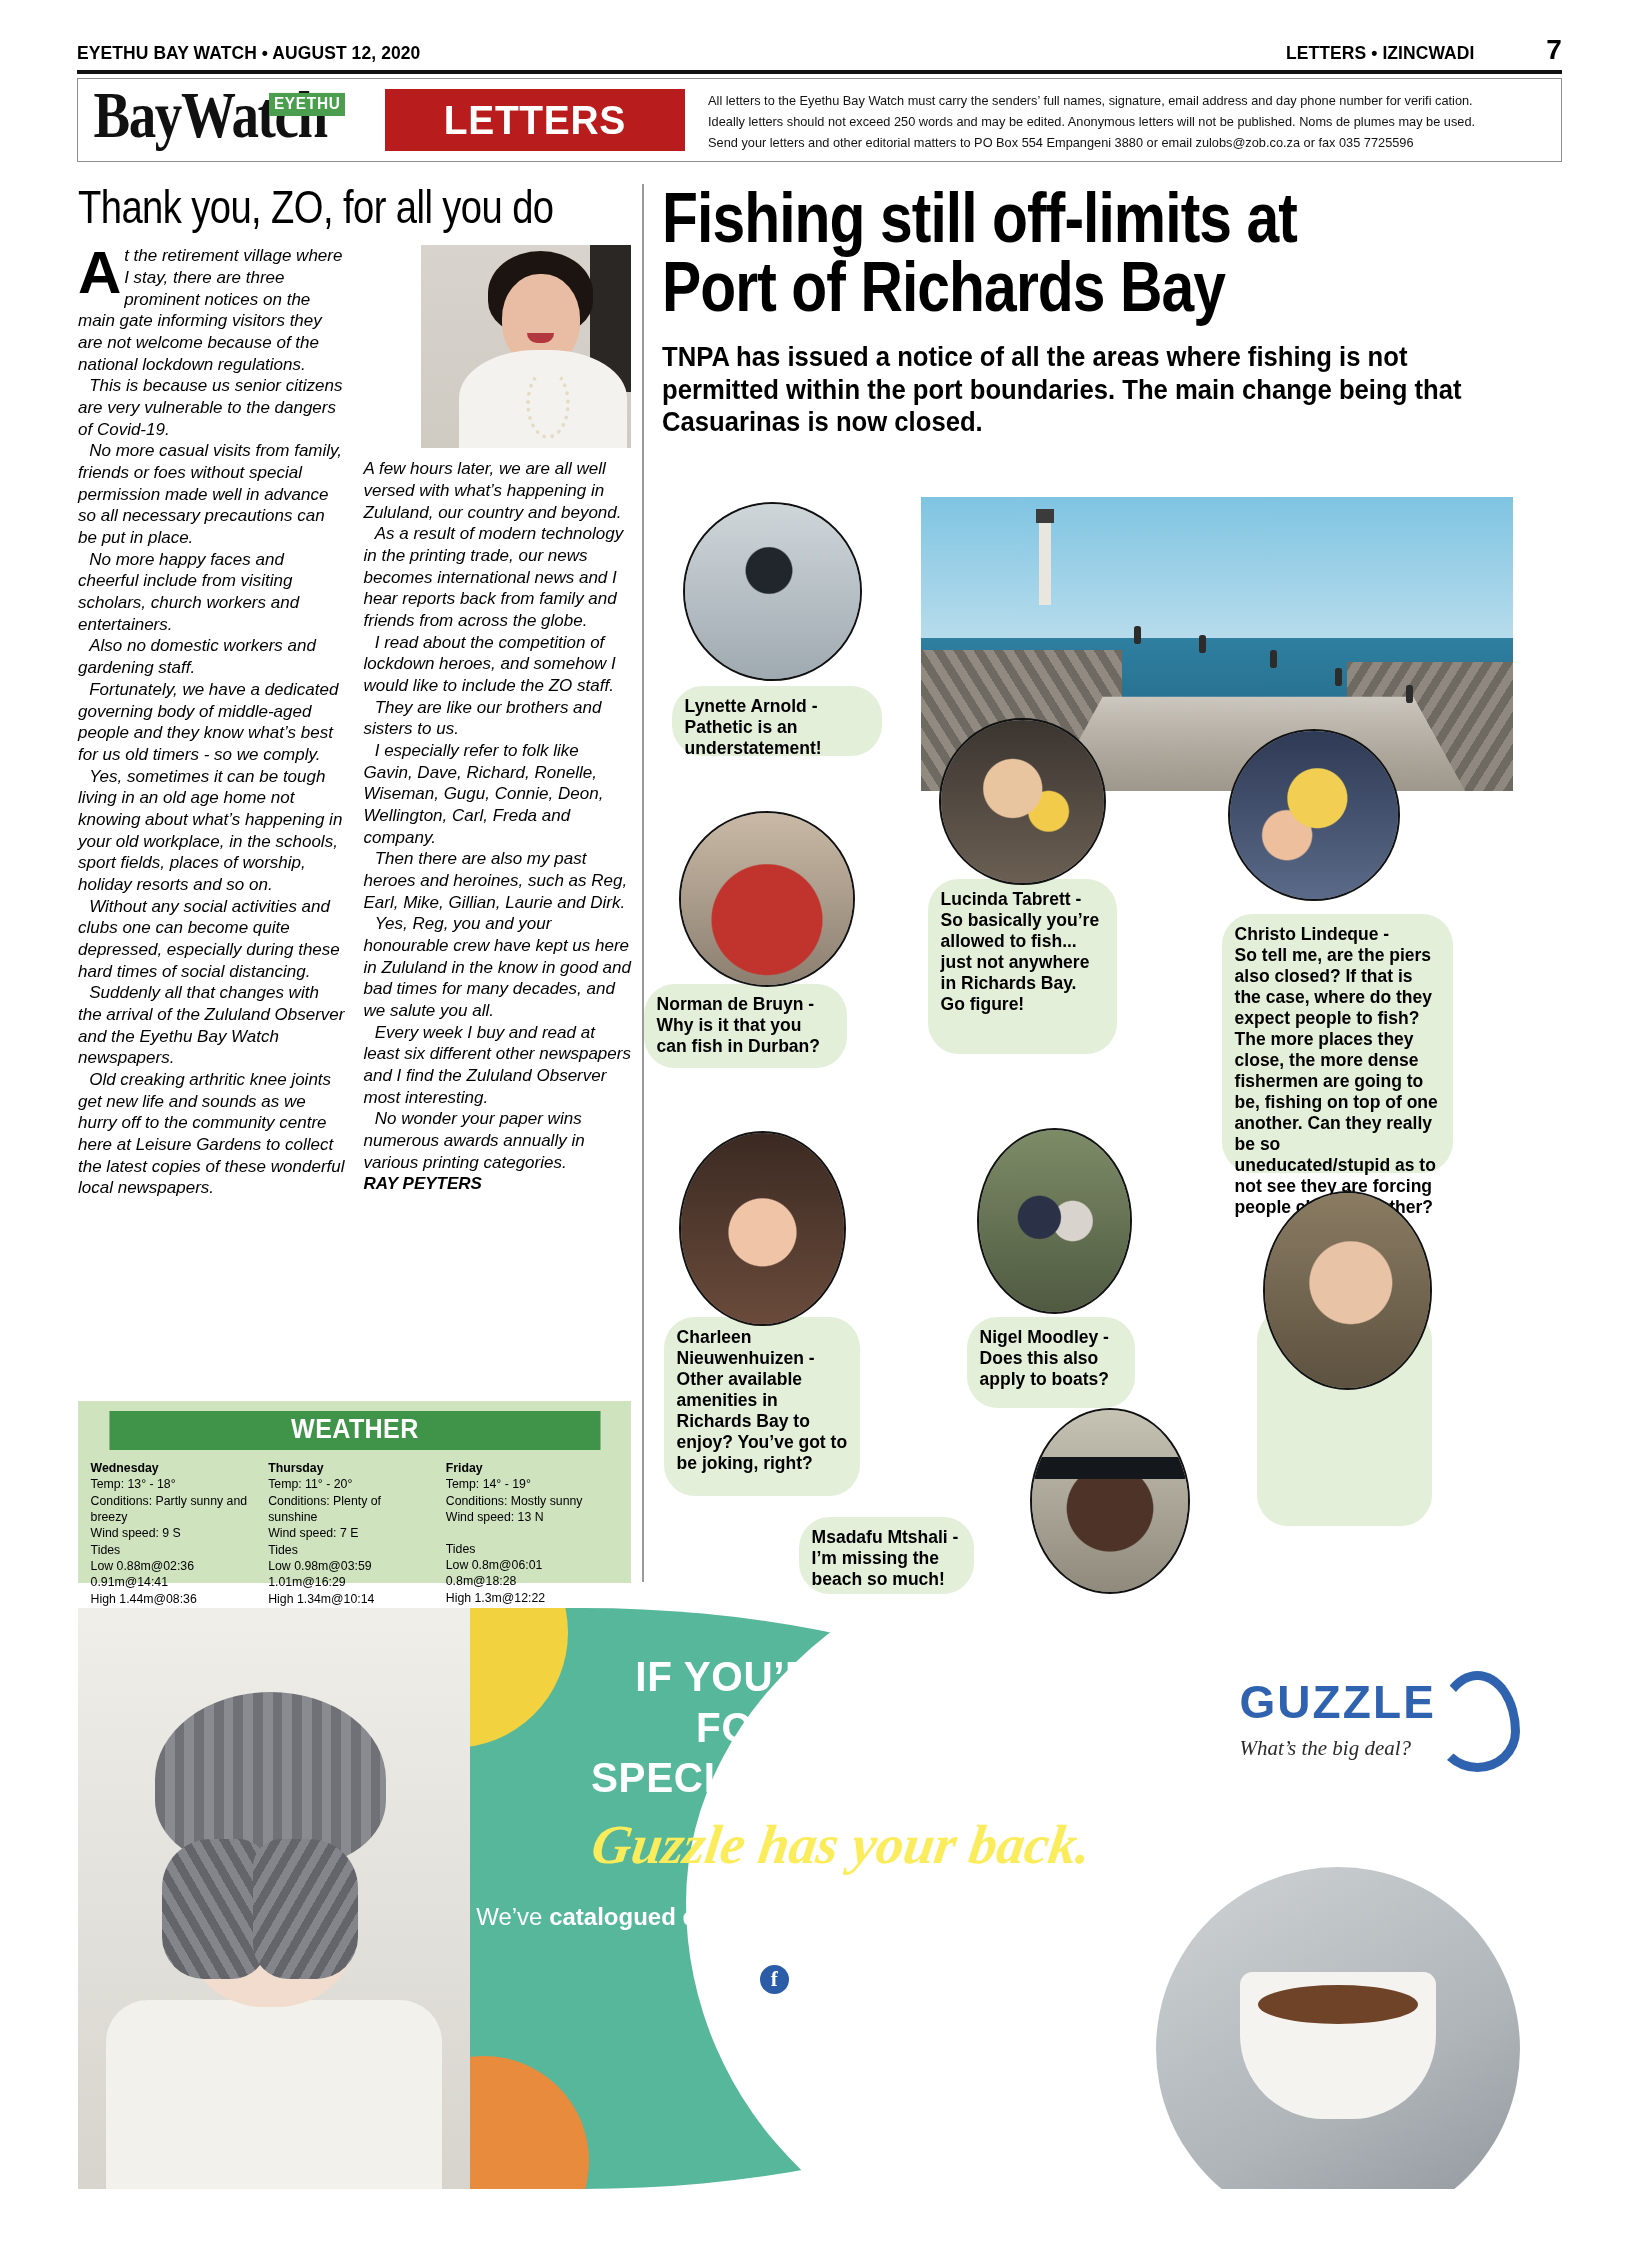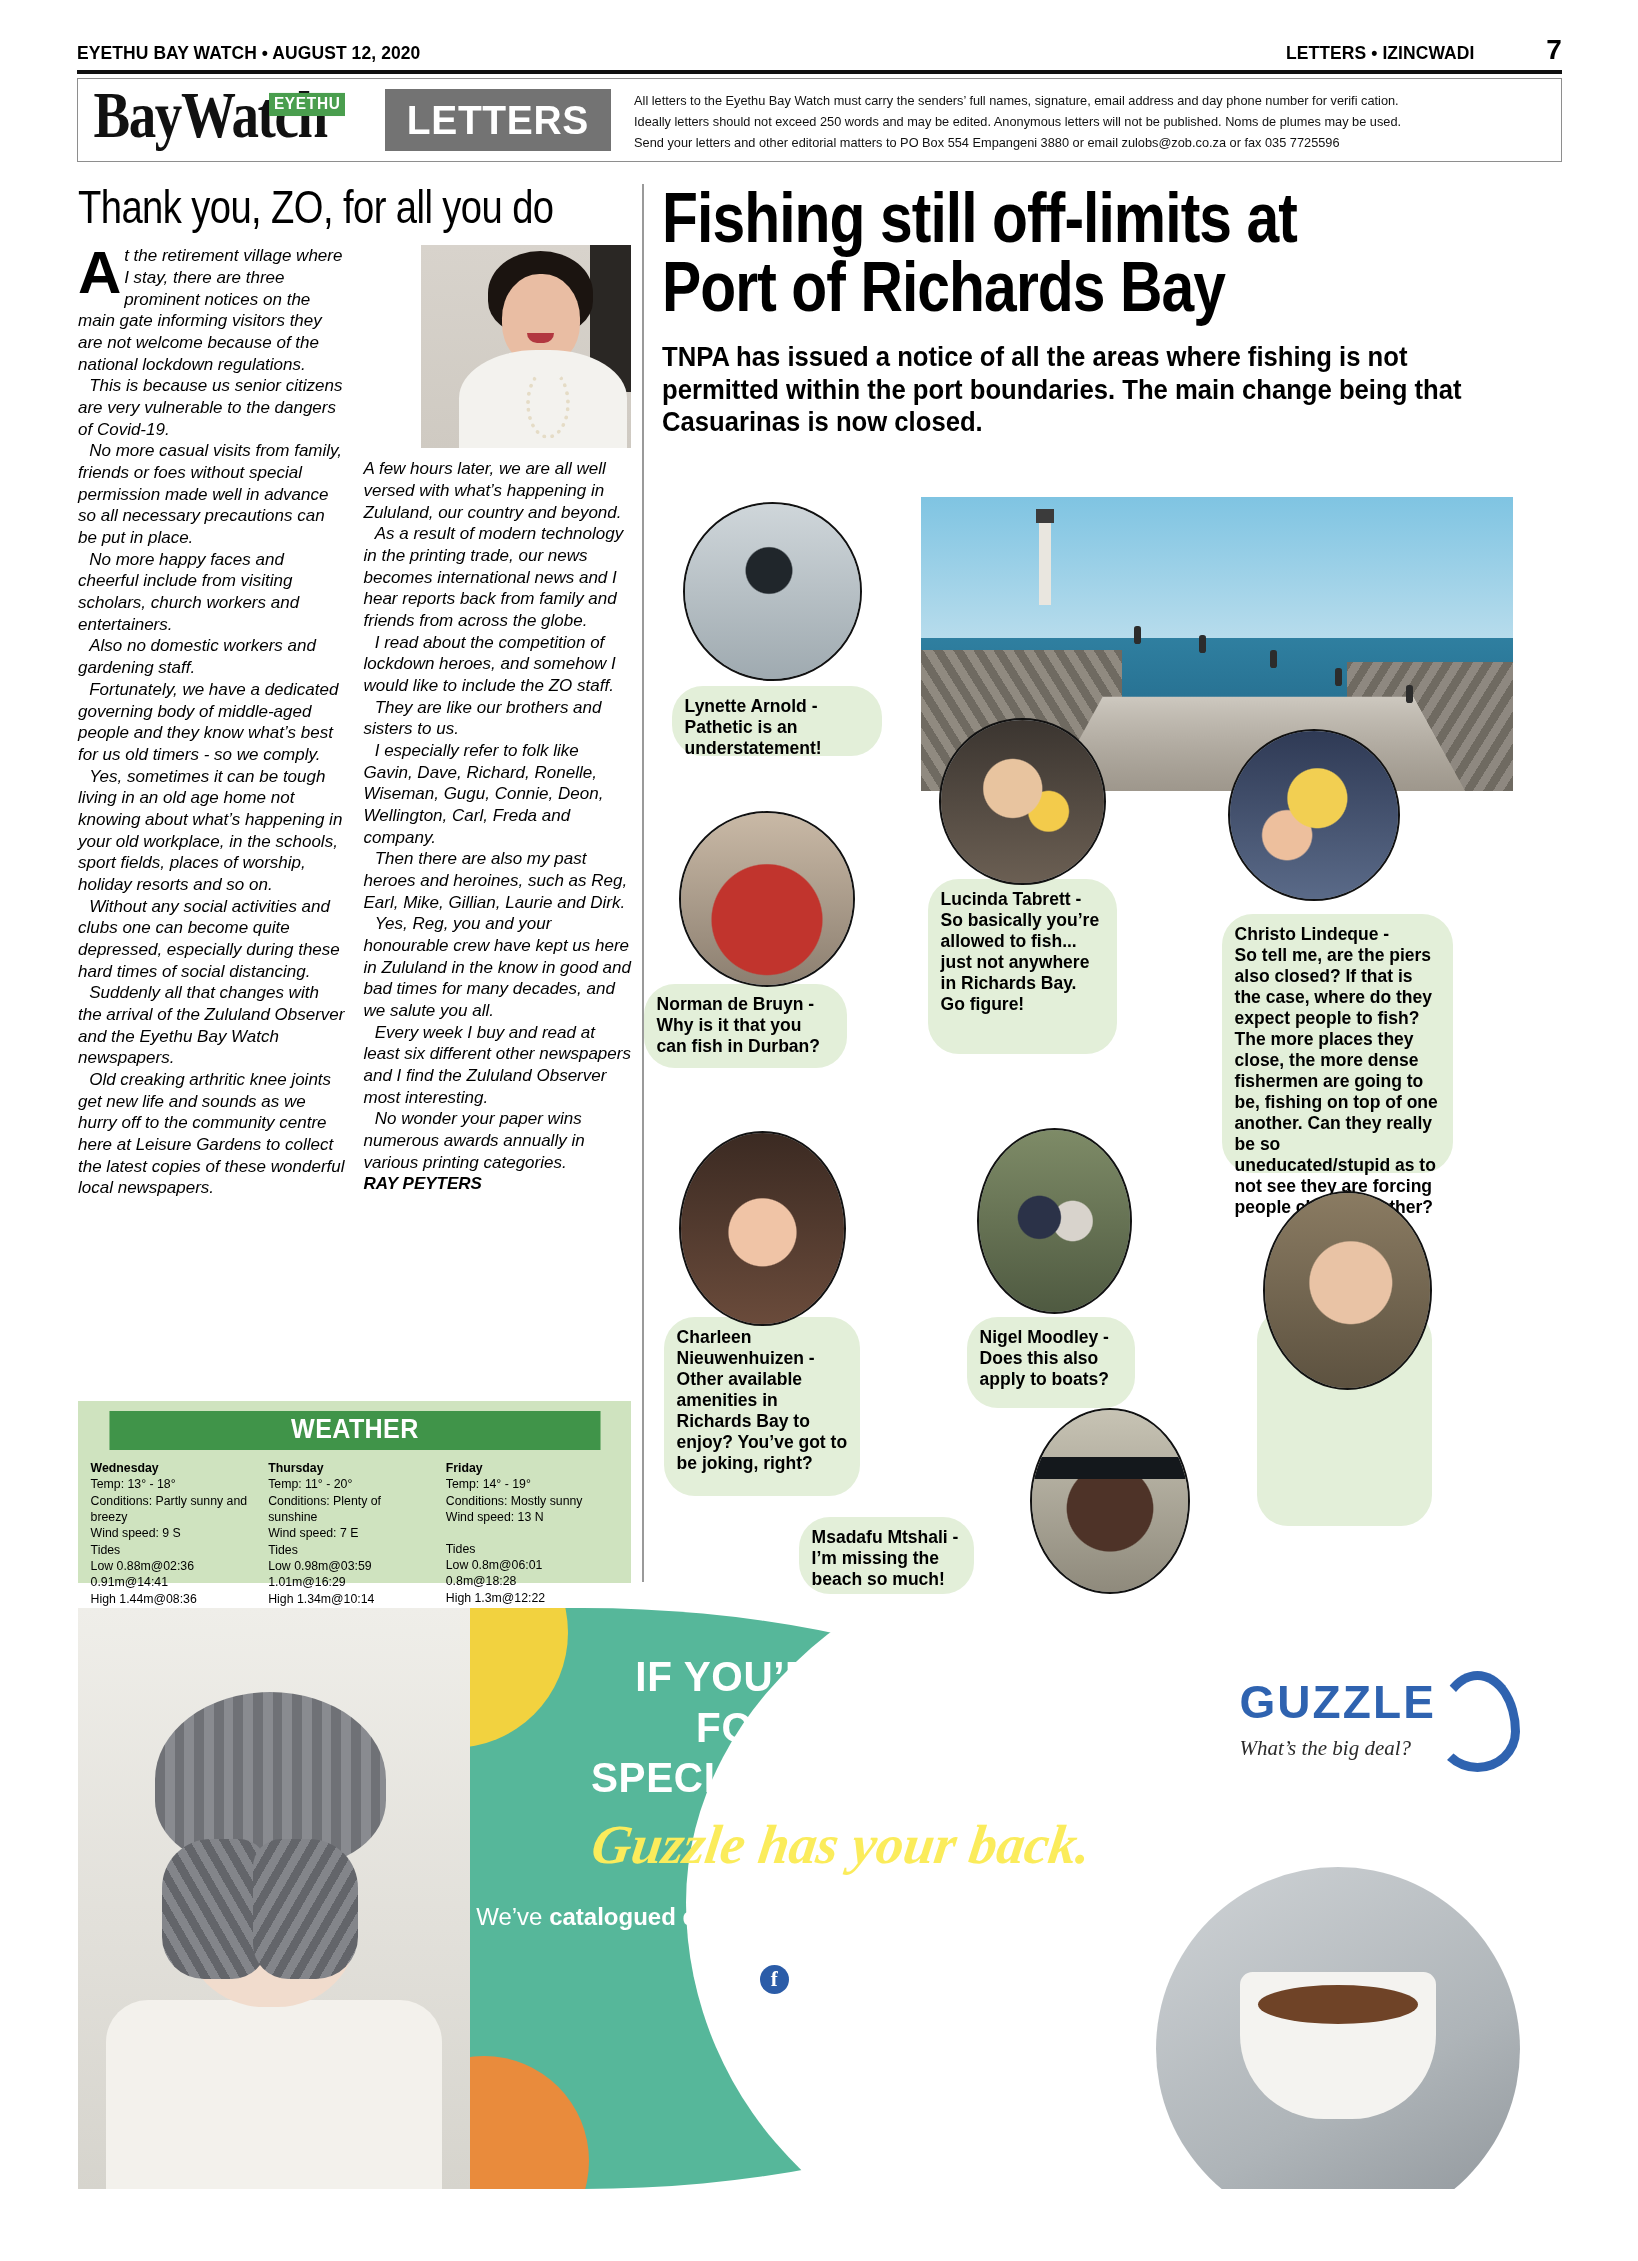--- a/index.html
+++ b/index.html
@@ -41,21 +41,21 @@
     letter-spacing:-1.4px; line-height:.84; color:#111;
     transform:scaleY(1.18); transform-origin:left bottom;
   }
   .logo-eyethu {
     position:absolute; left:191px; top:15.4px;
     background:#4a9e4e; color:#fff; font-weight:bold; font-size:15.4px;
     padding:1.4px 4.9px 2.1px 4.9px; letter-spacing:0.7px;
     transform:scaleY(1.1);
   }
   .letters-tab {
-    width:226px; margin:9.8px 0 9.8px 12.6px; background:#737373;
+    width:300px; margin:9.8px 0 9.8px 12.6px; background:#b91c1c;
     display:flex; align-items:center; justify-content:center;
   }
   .letters-tab span {
     color:#fff; font-weight:bold; font-size:41px; letter-spacing:0.7px;
     transform:scaleX(.95);
   }
   .fineprint {
     flex:1; padding:11.2px 12.6px 0 24px; box-sizing:border-box;
     font-size:13.3px; line-height:1.58; color:#111;
     transform:scaleX(.96); transform-origin:left top;

